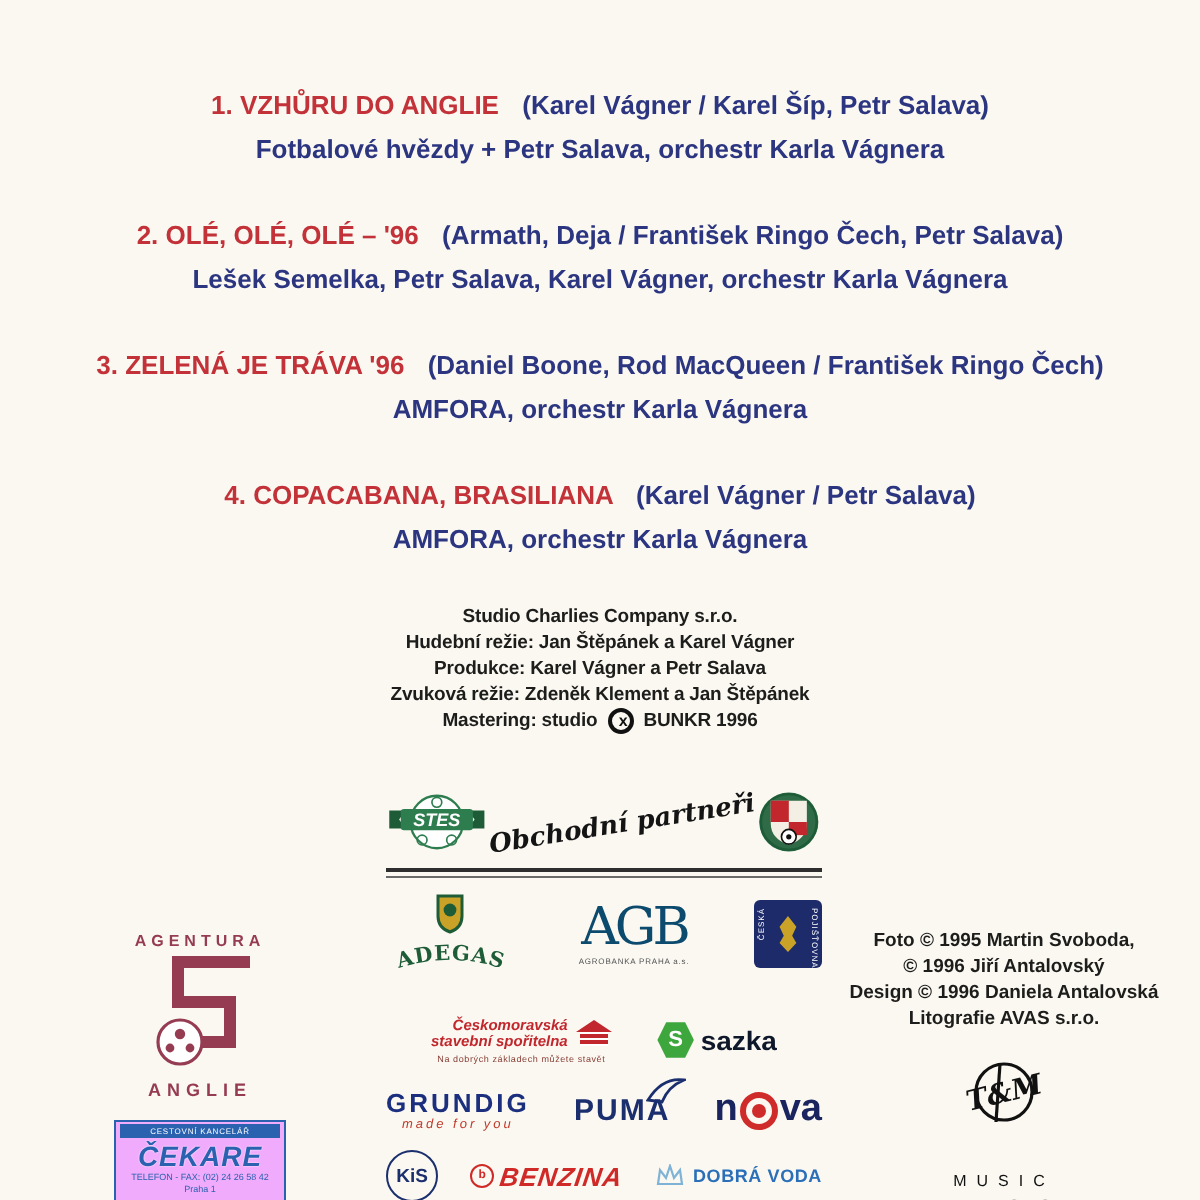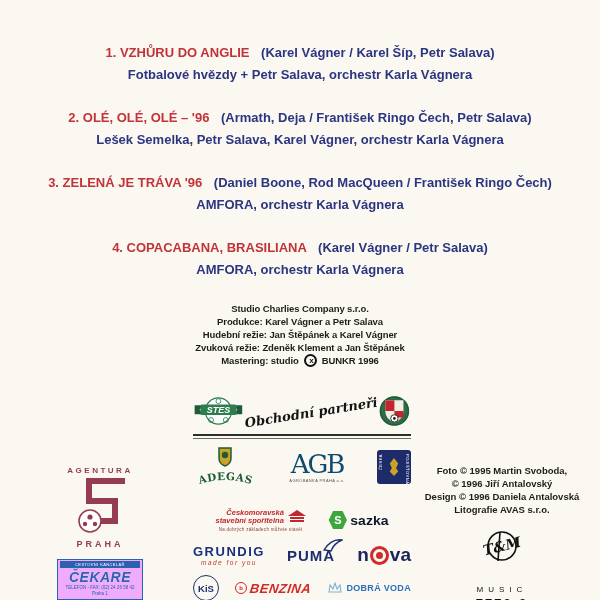--- a/index.html
+++ b/index.html
@@ -115,22 +115,22 @@
     <div class="t-line">
       <span class="t-title">4. COPACABANA, BRASILIANA</span>
       <span class="t-authors">(Karel Vágner / Petr Salava)</span>
     </div>
     <div class="t-perf">AMFORA, orchestr Karla Vágnera</div>
   </div>
 </div>
 
 <div class="abs credits">
   <div class="c-line">Studio Charlies Company s.r.o.</div>
+  <div class="c-line">Hudební režie: Jan Štěpánek a Karel Vágner</div>
   <div class="c-line">Produkce: Karel Vágner a Petr Salava</div>
-  <div class="c-line">Hudební režie: Jan Štěpánek a Karel Vágner</div>
   <div class="c-line">Zvuková režie: Zdeněk Klement a Jan Štěpánek</div>
   <div class="c-line masterline">
     <span>Mastering: studio</span>
     <span class="bunkr">
         <span>x</span>
       </span>
     <span>BUNKR 1996</span>
   </div>
 </div>
 
@@ -240,21 +240,21 @@
 
 <div class="abs amfora-col">
   <div class="amf-top">AGENTURA</div>
   <svg width="74" height="62" viewBox="0 0 74 62">
     <path d="M62 6 H26 V26 H52 V46 H20" fill="none" stroke="#963c52" stroke-width="6" stroke-linejoin="miter"></path>
     <circle cx="27" cy="46" r="11" fill="#fff" stroke="#963c52" stroke-width="1.6"></circle>
     <circle cx="27" cy="42" r="2.6" fill="#963c52"></circle>
     <circle cx="22" cy="49" r="2.2" fill="#963c52"></circle>
     <circle cx="32" cy="49" r="2.2" fill="#963c52"></circle>
   </svg>
-  <div class="amf-name">PRAHA</div>
+  <div class="amf-name">ANGLIE</div>
   <div class="cekare">
     <div class="cek-head">CESTOVNÍ KANCELÁŘ</div>
     <div class="cek-name">ČEKARE</div>
     <div class="cek-line">TELEFON - FAX: (02) 24 26 58 42</div>
     <div class="cek-line">Praha 1</div>
   </div>
 </div>
 
 <div class="abs photo-col">
   <div>Foto © 1995 Martin Svoboda,</div>

